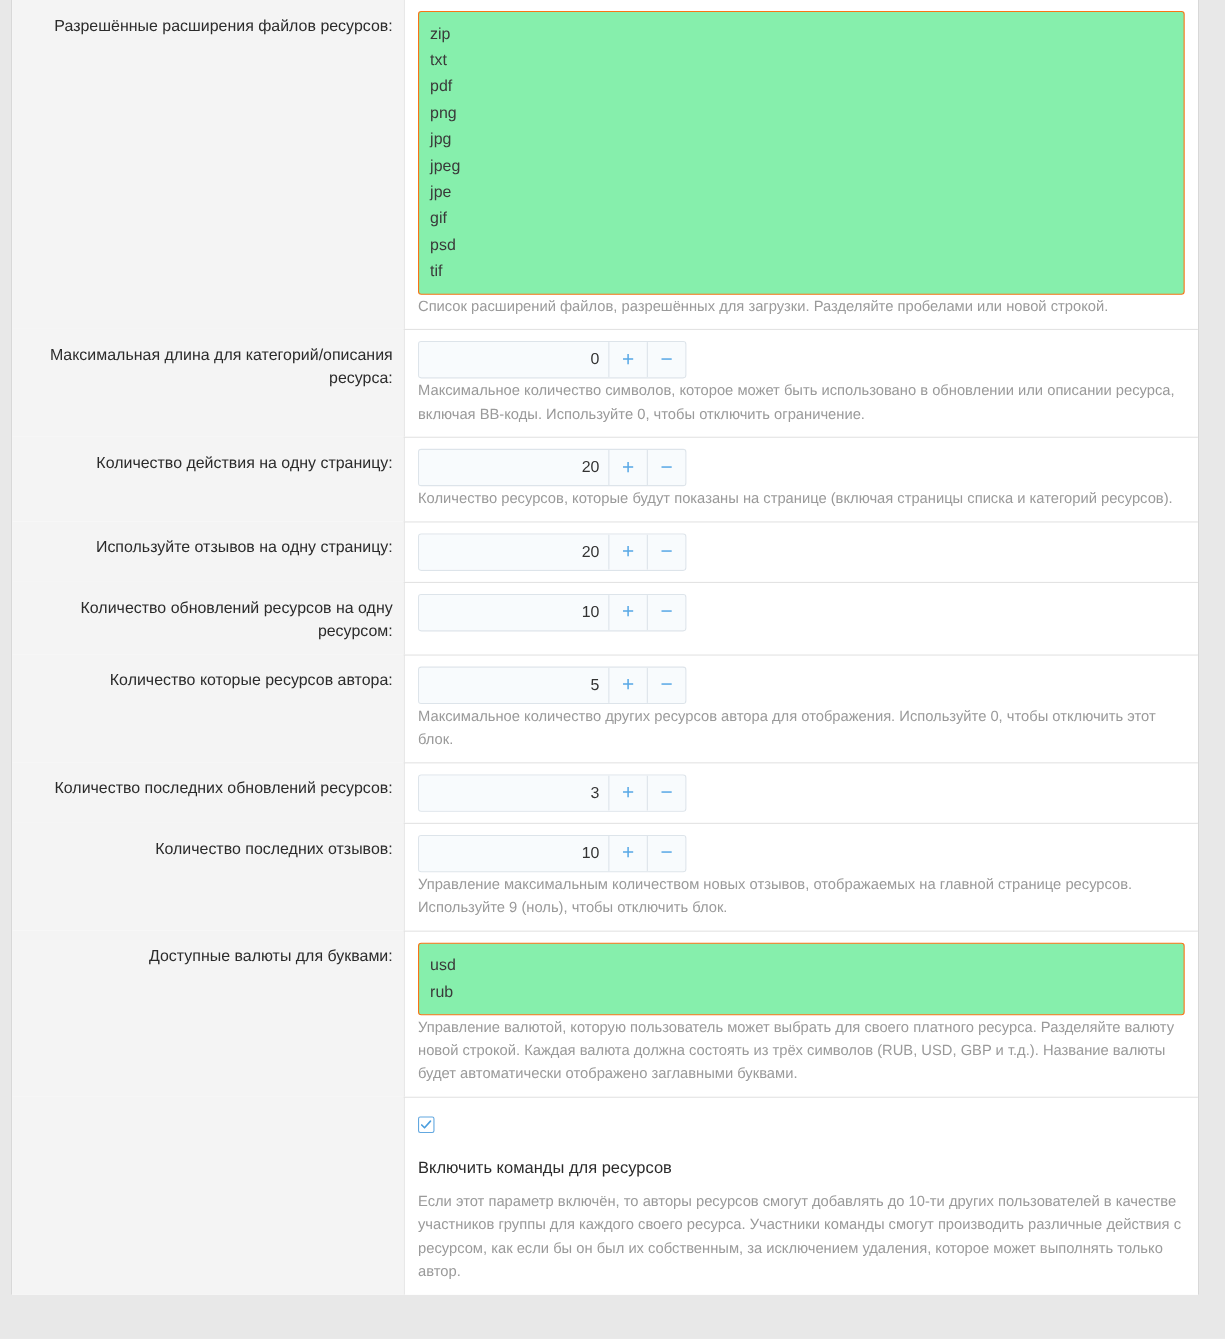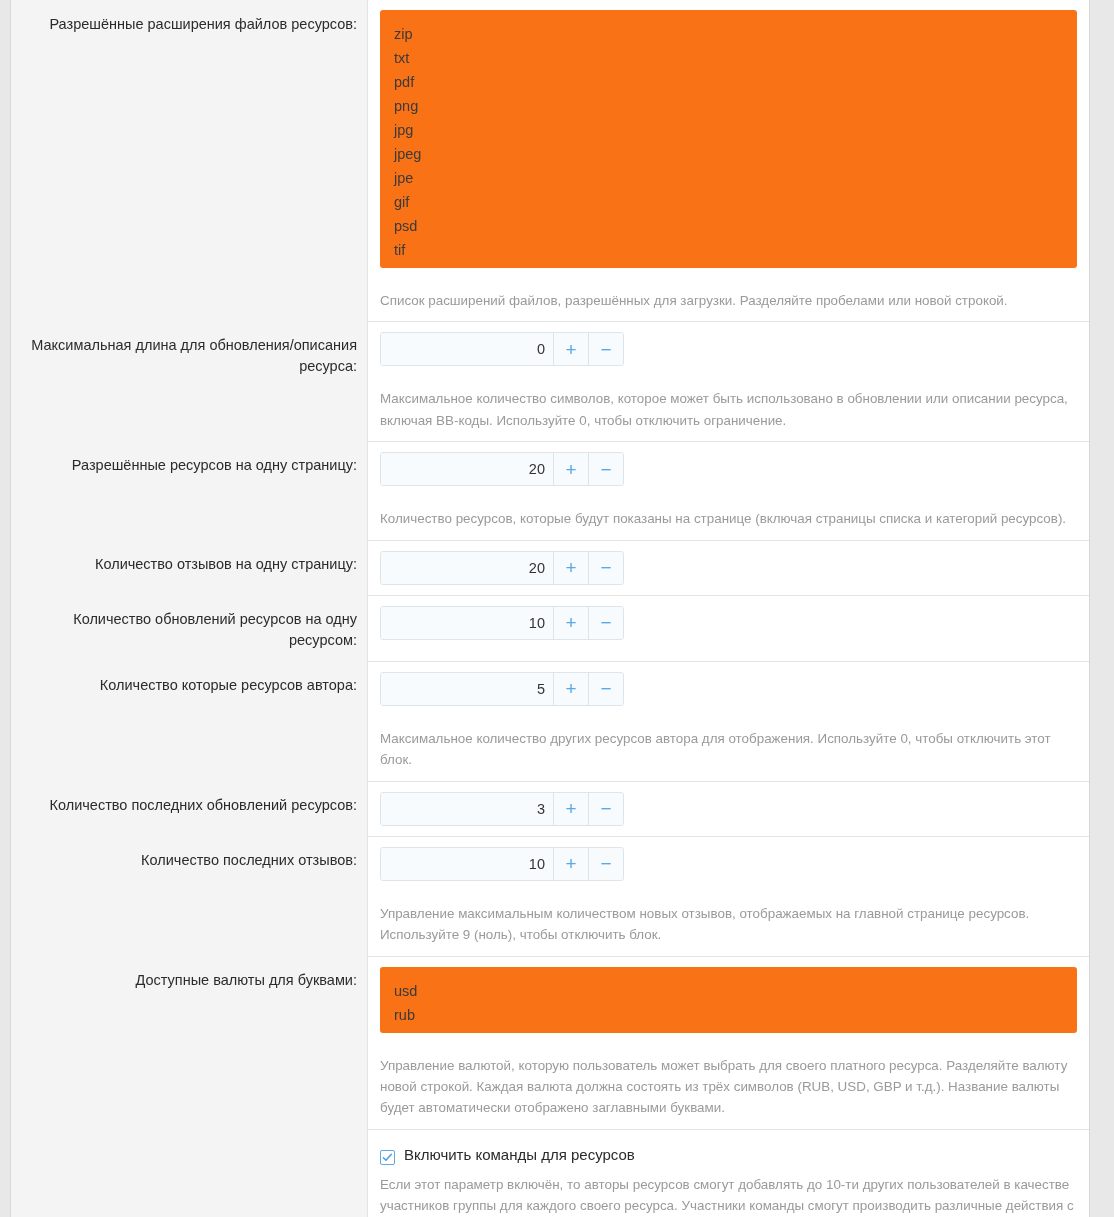--- a/index.html
+++ b/index.html
@@ -62,30 +62,30 @@
     box-sizing: border-box;
     background: #ffffff;
     padding: 10px 12px 10px 12px;
     border-left: 1px solid #e3e3e3;
   }
 
   .helptext {
     color: #9a9a9a;
     font-size: 13.4px;
     line-height: 1.6;
-    margin-top: 22px;
+    margin-top: 0;
     padding-right: 2px;
   }
 
   
   .ta {
     width: 100%;
     box-sizing: border-box;
-    background: #f97316;
-    border: 4px solid #f97316;
+    background: #86efac;
+    border: 1px solid #f97316;
     border-radius: 3px;
     color: #3a3a3a;
     font-size: 14.5px;
     line-height: 24px;
     padding: 8px 10px;
     resize: none;
     font-family: "Liberation Sans", "DejaVu Sans", sans-serif;
     outline: none;
     display: block;
     white-space: pre;
@@ -125,23 +125,24 @@
     line-height: 1;
     cursor: pointer;
     user-select: none;
     font-weight: 400;
   }
   .spin .btn.minus { font-size: 19px; }
 
   
   .cbrow {
     display: flex;
-    align-items: flex-end;
-    gap: 9px;
+    align-items: flex-start;
+    gap: 21px;
     padding-top: 4px;
+    flex-direction: column;
   }
   .cbox {
     width: 15px;
     height: 15px;
     box-sizing: border-box;
     border: 1px solid #63a8e0;
     border-radius: 2px;
     background: #ffffff;
     position: relative;
     flex: 0 0 auto;
@@ -172,37 +173,37 @@
 jpg
 jpeg
 jpe
 gif
 psd
 tif</textarea>
             <div class="helptext">Список расширений файлов, разрешённых для загрузки. Разделяйте пробелами или новой строкой.</div>
           </div>
         </div>
         <div class="row">
-          <div class="lbl">Максимальная длина для обновления/описания ресурса:</div>
+          <div class="lbl">Максимальная длина для категорий/описания ресурса:</div>
           <div class="ctl"><div class="spin">
               <input type="text" value="0" style="">
               <div class="btn plus">+</div>
               <div class="btn minus">−</div>
             </div><div class="helptext">Максимальное количество символов, которое может быть использовано в обновлении или описании ресурса, включая BB-коды. Используйте 0, чтобы отключить ограничение.</div></div>
         </div>
         <div class="row">
-          <div class="lbl">Разрешённые ресурсов на одну страницу:</div>
+          <div class="lbl">Количество действия на одну страницу:</div>
           <div class="ctl"><div class="spin">
               <input type="text" value="20" style="">
               <div class="btn plus">+</div>
               <div class="btn minus">−</div>
             </div><div class="helptext">Количество ресурсов, которые будут показаны на странице (включая страницы списка и категорий ресурсов).</div></div>
         </div>
         <div class="row">
-          <div class="lbl">Количество отзывов на одну страницу:</div>
+          <div class="lbl">Используйте отзывов на одну страницу:</div>
           <div class="ctl"><div class="spin">
               <input type="text" value="20" style="">
               <div class="btn plus">+</div>
               <div class="btn minus">−</div>
             </div></div>
         </div>
         <div class="row">
           <div class="lbl">Количество обновлений ресурсов на одну ресурсом:</div>
           <div class="ctl"><div class="spin">
               <input type="text" value="10" style="">

